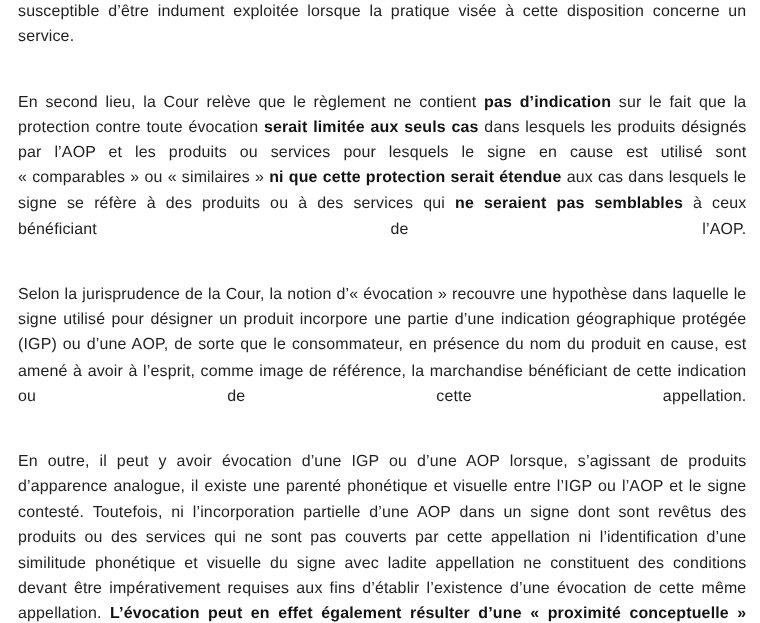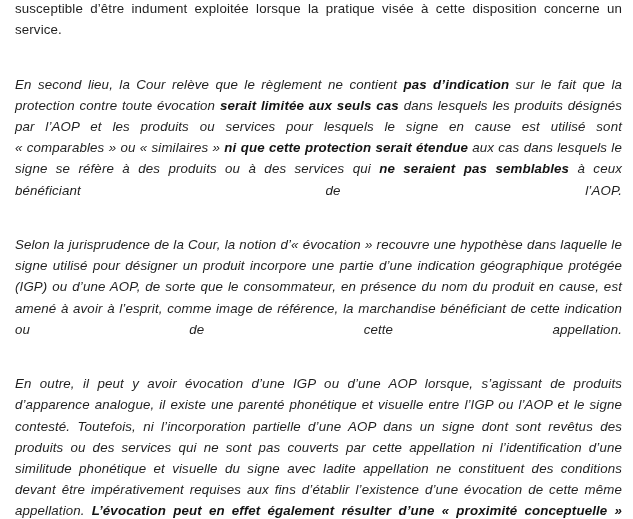--- a/index.html
+++ b/index.html
@@ -29,21 +29,20 @@
     font-size: 13.3px;
     line-height: 21.2px;
     letter-spacing: 0.01em;
     word-spacing: 0.02em;
     margin: 0;
     color: #1f1f1f;
     -webkit-font-smoothing: antialiased;
   }
   .doc-para + .doc-para {
     margin-top: 12px;
-    font-style: italic;
   }
   #para-0 {
     margin-top: -2px;
   }
   .doc-para b {
     font-weight: bold;
     color: #131313;
   }
   
   .doc-para::after {

